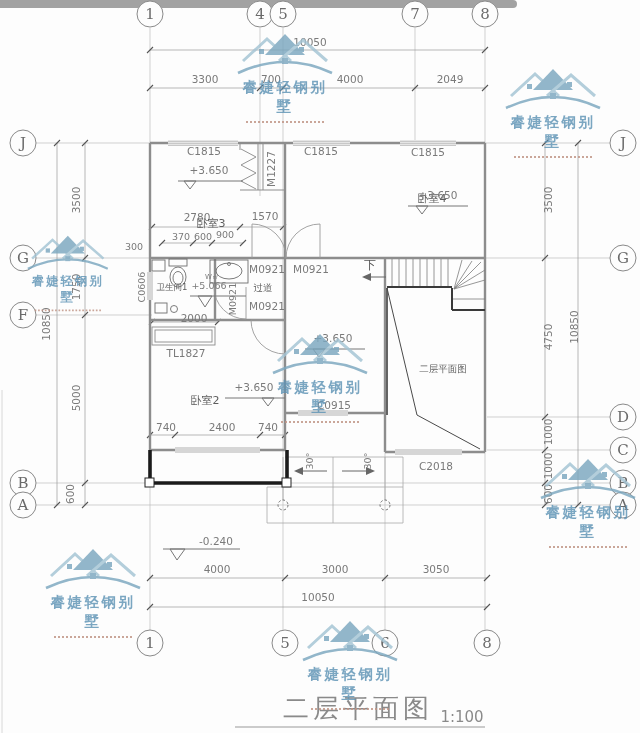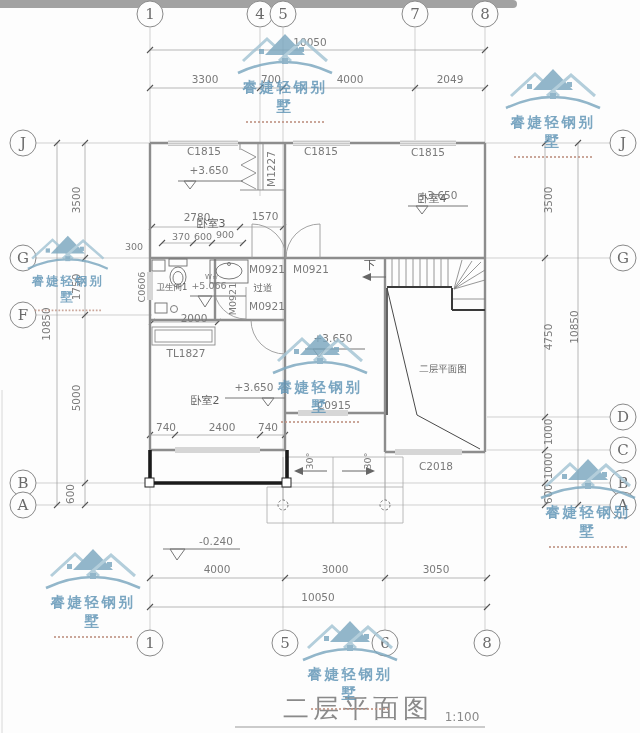--- a/index.html
+++ b/index.html
@@ -8,21 +8,21 @@
   #topbar{position:absolute;left:0;top:0;width:517px;height:8px;background:#a2a2a2;
           border-radius:0 4px 4px 0;}
   svg.plan{position:absolute;left:0;top:0;}
   .lbl{position:absolute;font-family:"DejaVu Sans",sans-serif;color:#7a7a7a;font-size:10.5px;
        line-height:1;white-space:nowrap;transform:translate(-50%,-50%);}
   .rot{transform:translate(-50%,-50%) rotate(-90deg);}
   .room{color:#5d5d5d;font-size:11px;}
   .f7{font-size:7px;} .f8{font-size:8.5px;} .f9{font-size:9.5px;} .f11{font-size:12px;color:#555;}
   .gridlbl{font-family:"DejaVu Serif",serif;font-size:15px;color:#6a6a6a;}
   .title-text{font-size:26px;letter-spacing:4px;color:#8a8a8a;}
-  .scale-text{font-size:12px;color:#8a8a8a;}
+  .scale-text{font-size:15px;color:#8a8a8a;}
   .wm{position:absolute;width:96px;text-align:center;opacity:.82;pointer-events:none;}
   .wm-sm{transform:scale(.85);transform-origin:top left;}
   .wm-text{font-size:14.5px;color:#5e93b5;letter-spacing:2.5px;font-weight:bold;margin-top:-3px;}
   .wm-dots{height:3px;border-bottom:2px dotted #c09384;width:78px;margin:2px auto 0;}
 </style>
 </head>
 <body>
 
 <div id="stage">
   <div id="topbar"></div>

